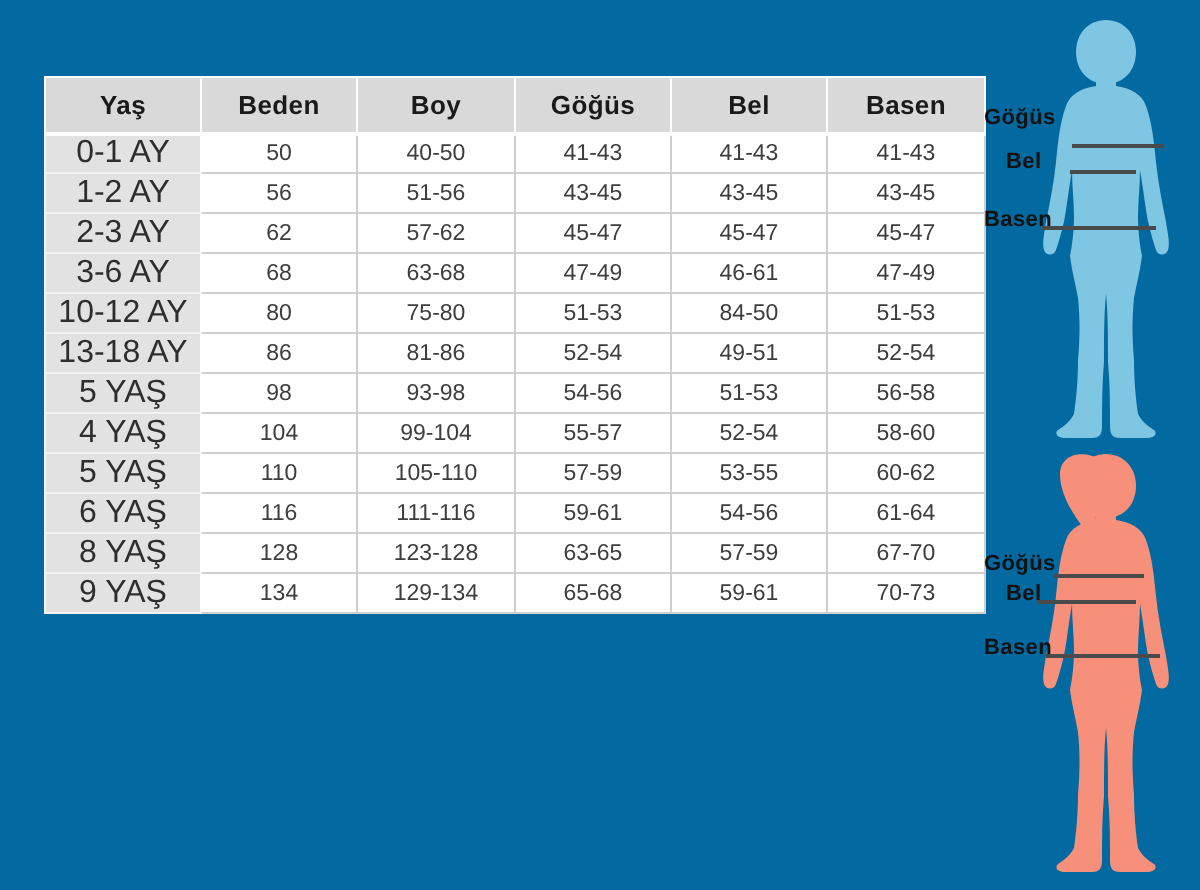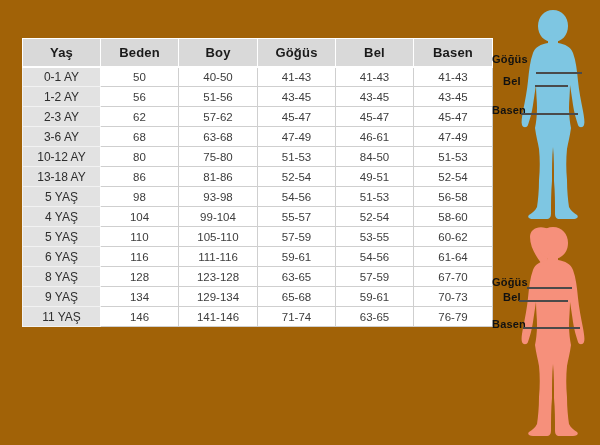--- a/index.html
+++ b/index.html
@@ -1,20 +1,20 @@
 <!DOCTYPE html>
 <html><head>
 <meta charset="utf-8">
 <style>
   * { margin:0; padding:0; box-sizing:border-box; }
   html,body { background:#ffffff; }
   .canvas {
     position:relative;
     width:600px; height:445px;
-    background:#a16207;
+    background:#0369a1;
     overflow:hidden;
     font-family:"Liberation Sans", sans-serif;
   }
 
   
   .size-table {
     position:absolute; left:22px; top:38px;
     width:470px;
     border-collapse:collapse;
     table-layout:fixed;
@@ -39,21 +39,21 @@
     text-align:center;
     vertical-align:middle;
     background:#ffffff;
     border:1px solid #cfcfcf;
   }
   .size-table td.age {
     background:#e2e2e2;
     border:1px solid #f2f2f2;
     border-right:1px solid #ffffff;
     color:#2e2e2e;
-    font-size:12px;
+    font-size:16px;
   }
 
   
   .fig-svg { position:absolute; }
   .boy-svg  { left:507px; top:9px;   width:92px; height:212px; }
   .girl-svg { left:507px; top:226px; width:92px; height:212px; }
 
   .mlabel {
     position:absolute;
     font-size:11px;
@@ -196,28 +196,20 @@
           <td class="val">67-70</td>
         </tr>
         <tr>
           <td class="age">9 YAŞ</td>
           <td class="val">134</td>
           <td class="val">129-134</td>
           <td class="val">65-68</td>
           <td class="val">59-61</td>
           <td class="val">70-73</td>
         </tr>
-        <tr>
-          <td class="age">11 YAŞ</td>
-          <td class="val">146</td>
-          <td class="val">141-146</td>
-          <td class="val">71-74</td>
-          <td class="val">63-65</td>
-          <td class="val">76-79</td>
-        </tr>
       </tbody>
   </table>
 
   <svg class="fig-svg boy-svg" viewBox="0 0 92 212">
     <path d="M46 1 C37 1 31 8 31 17 C31 26 37 33 46 33 C55 33 61 26 61 17 C61 8 55 1 46 1 Z" fill="#7EC6E2"></path>
     <path d="M46 26 C43 26 41 27 41 29 L41 34 C34 35 28 38 26 44 C23 52 22 62 21 72 C20 82 18 92 16 102 C15 108 14 113 15 116 C16 119 20 119 21 116 C23 110 25 103 26 96 C27 89 28 82 29 76 C29 84 30 92 30 99 C30 107 29 114 28 119 C29 127 31 134 32 140 C33 150 33 160 32 171 C32 182 31 191 30 198 C28 202 25 204 22 206 C20 208 22 210 26 210 L39 210 C43 210 44 208 44 204 C44 194 44 183 45 172 C45 160 45 148 46 138 C47 148 47 160 47 172 C48 183 48 194 48 204 C48 208 49 210 53 210 L66 210 C70 210 72 208 70 206 C67 204 64 202 62 198 C61 191 60 182 60 171 C59 160 59 150 60 140 C61 134 63 127 64 119 C63 114 62 107 62 99 C62 92 63 84 63 76 C64 82 65 89 66 96 C67 103 69 110 71 116 C72 119 76 119 77 116 C78 113 77 108 76 102 C74 92 72 82 71 72 C70 62 69 52 66 44 C64 38 58 35 51 34 L51 29 C51 27 49 26 46 26 Z" fill="#7EC6E2"></path>
   </svg>
 
   <svg class="fig-svg girl-svg" viewBox="0 0 92 212">
     <path d="M44 4 C33 -2 23 2 23 11 C23 20 28 29 34 37 C36 40 35 44 33 47 C38 45 41 40 41 34 C41 27 37 19 37 13 C37 8 40 5 44 4 Z" fill="#F6907B"></path>

